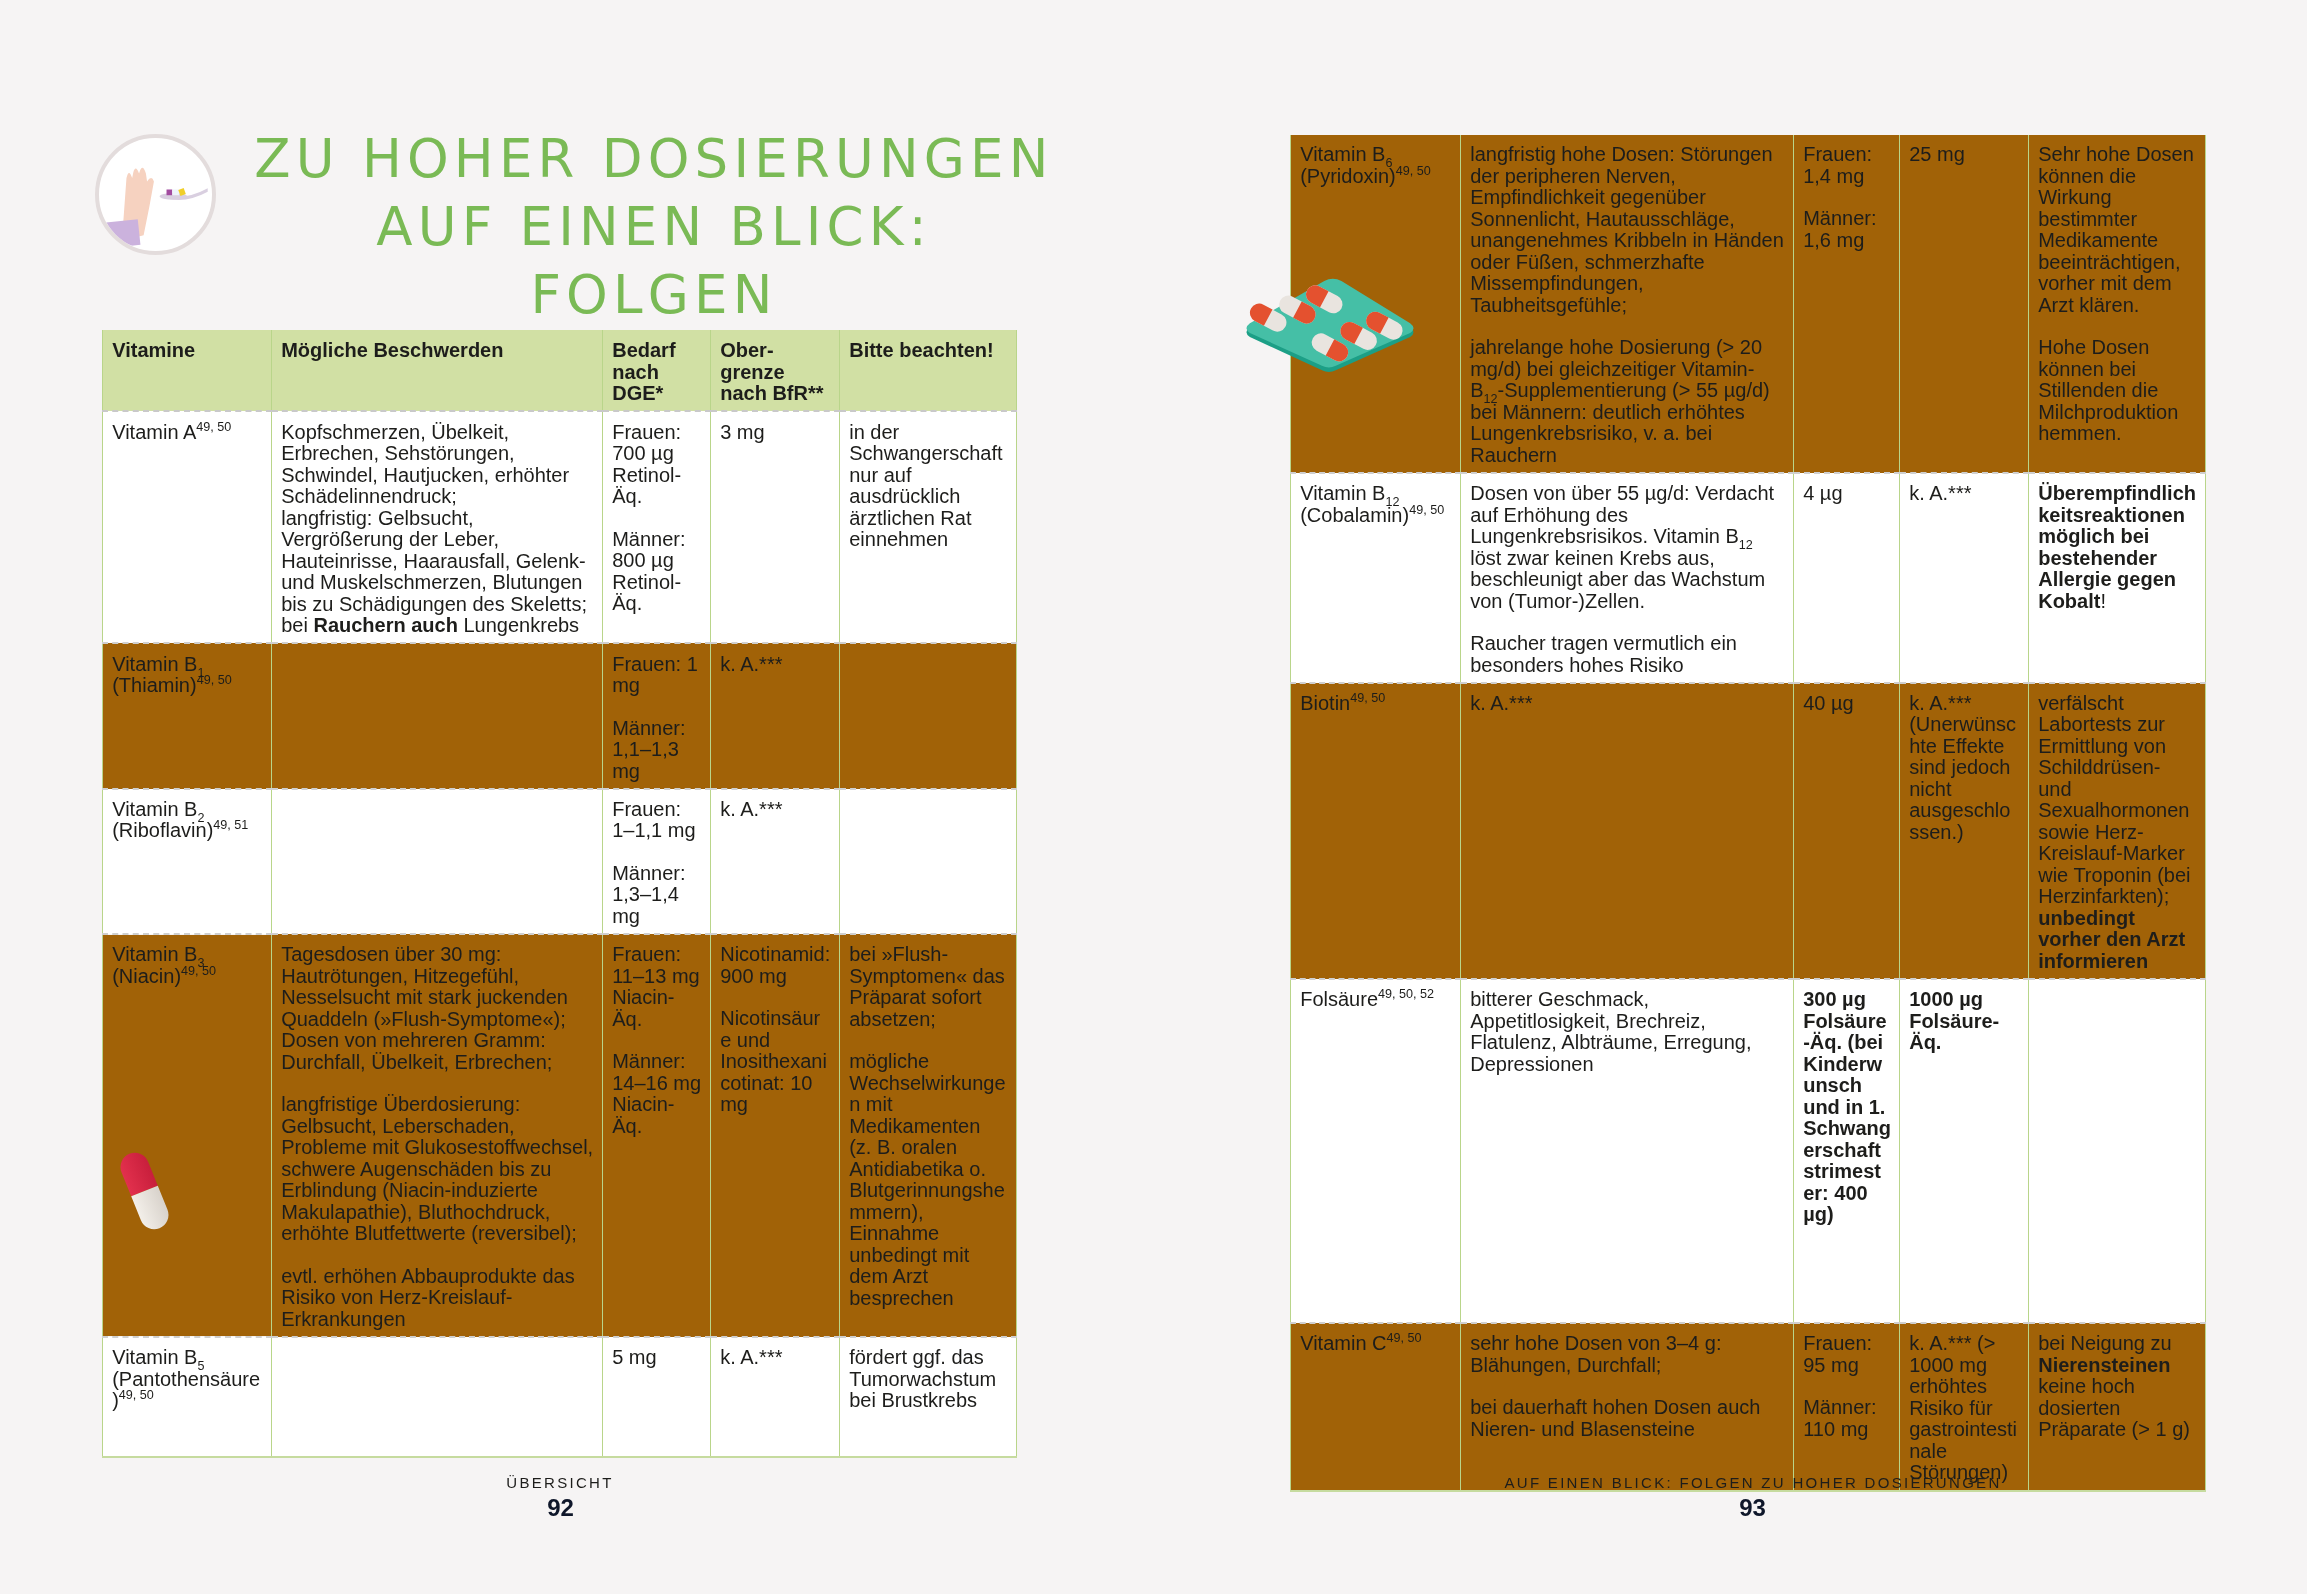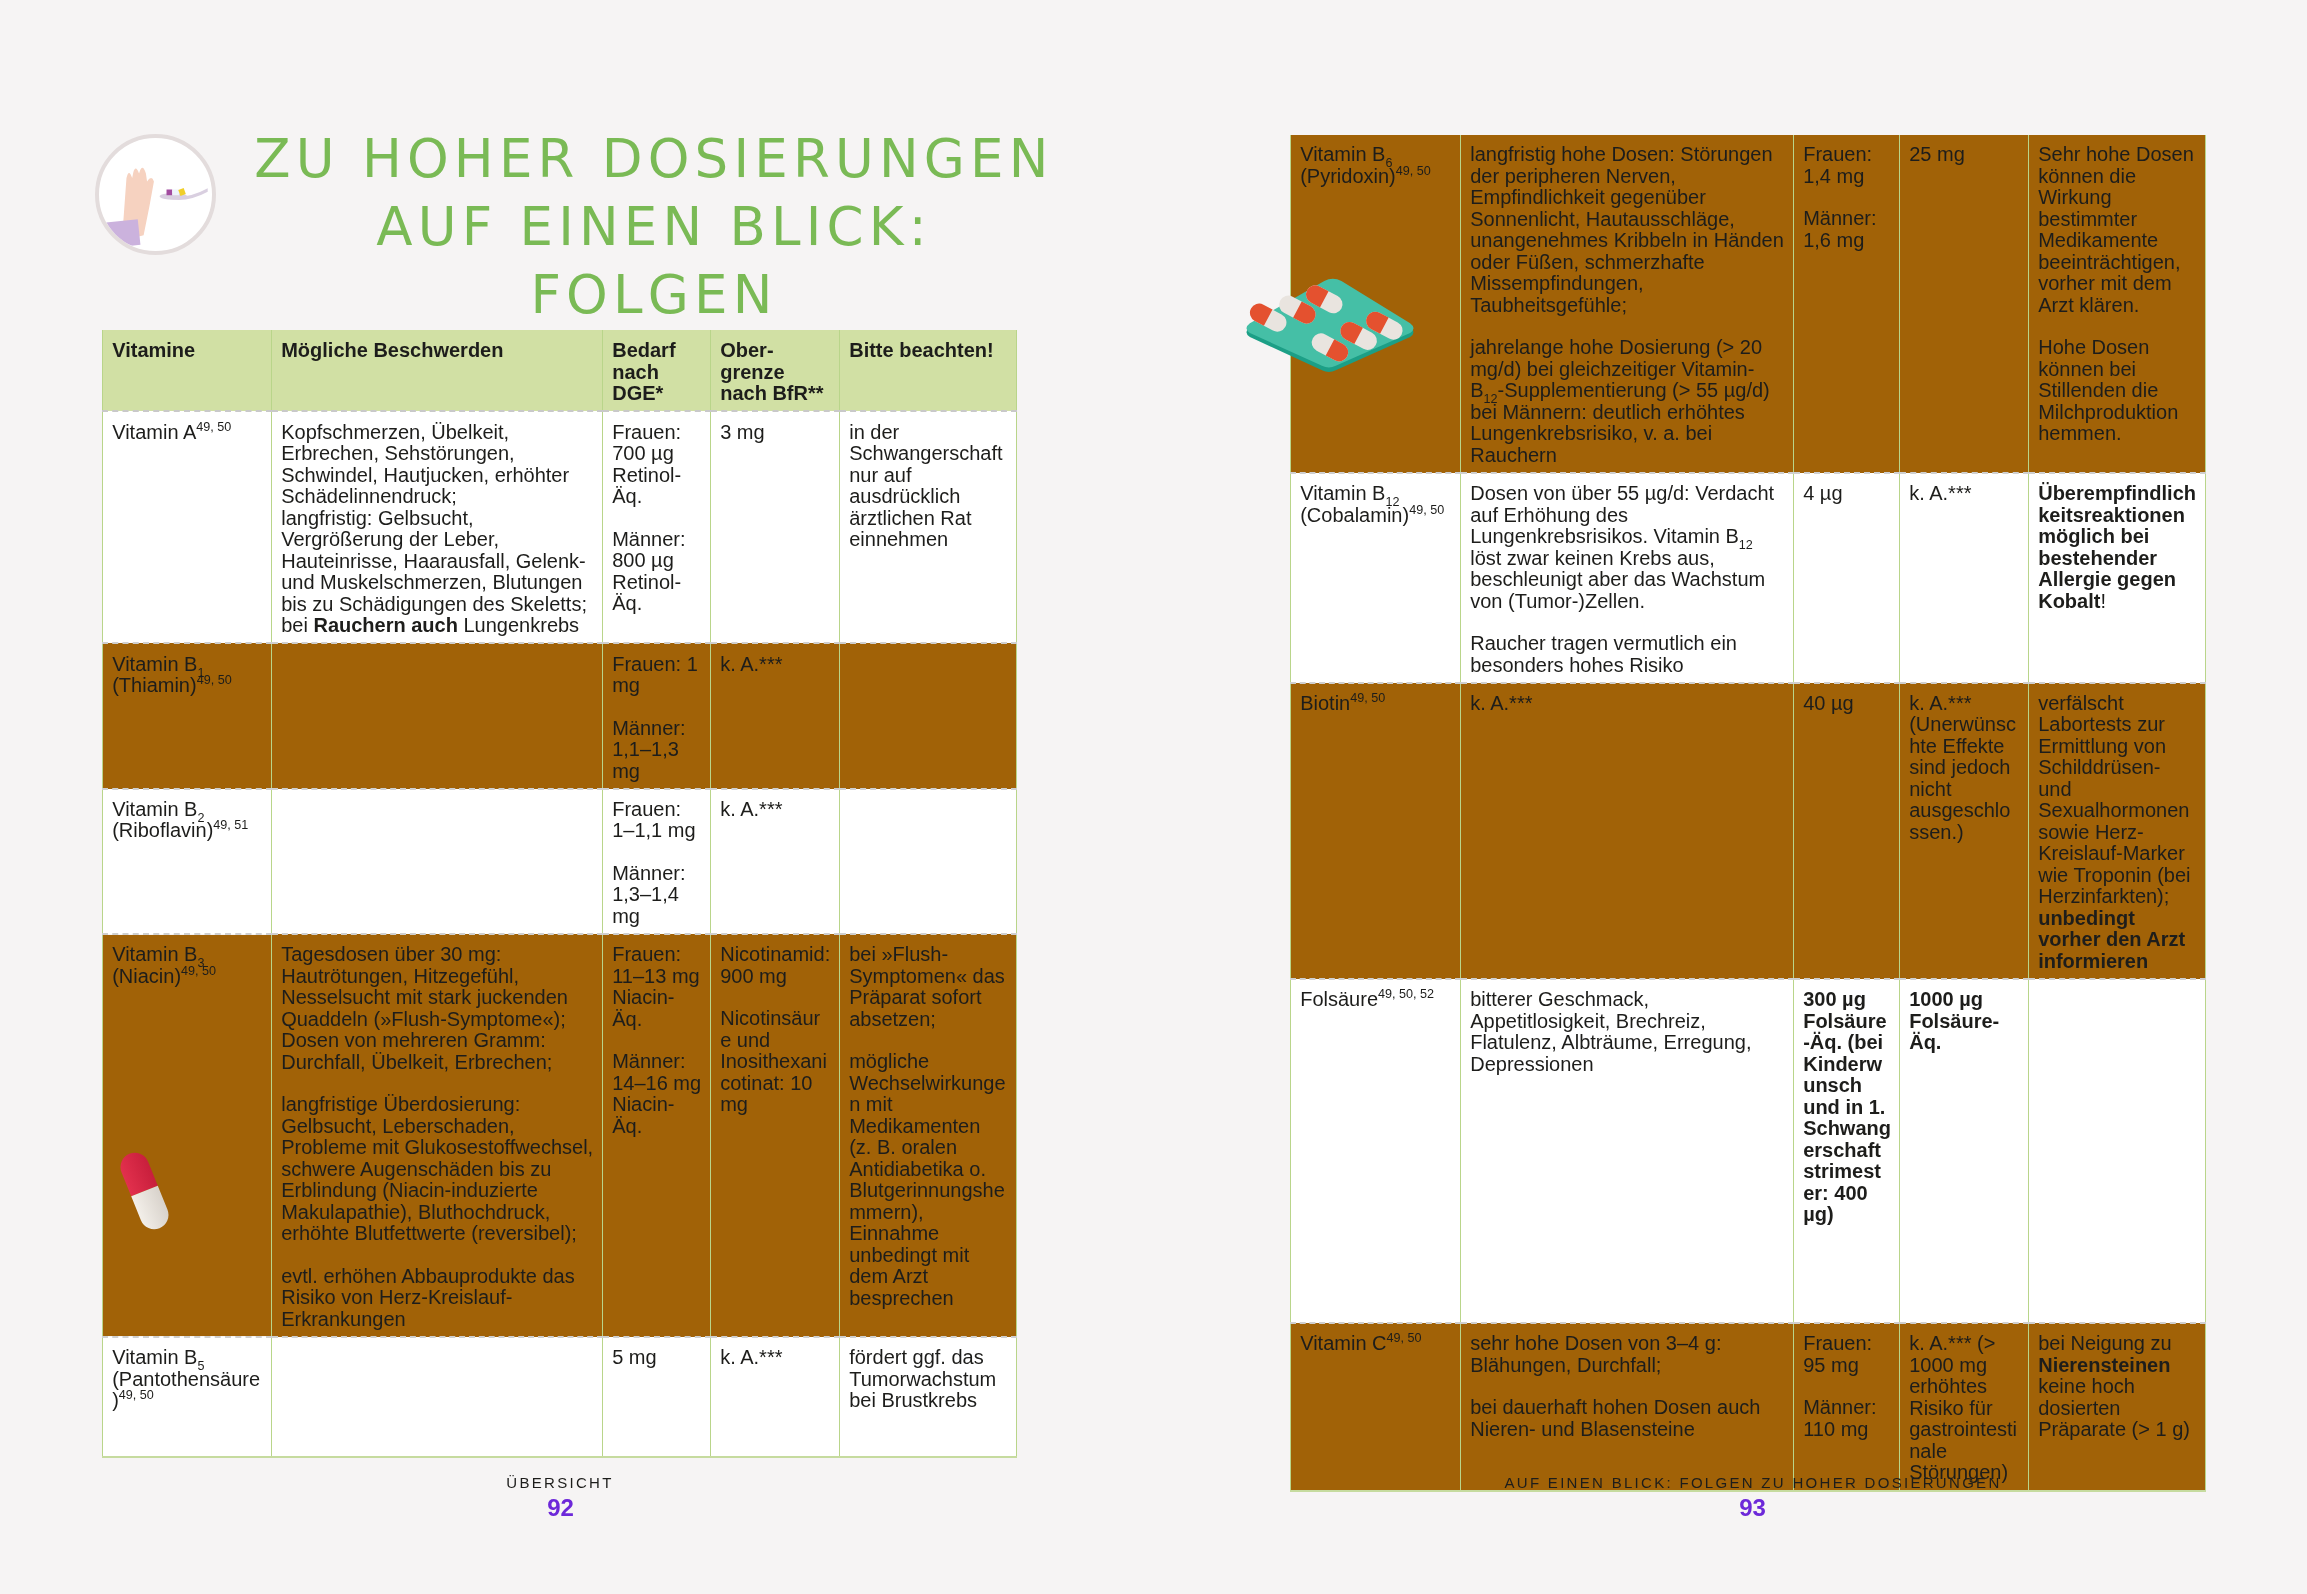--- a/index.html
+++ b/index.html
@@ -37,21 +37,21 @@
   table.vt tr.last td { border-bottom:2.3px solid #c6db9f; }
   table.vt .bl { display:block; }
   table.vt .gap { display:block; height:21px; }
   table.vt b { font-weight:bold; }
   sub { font-size:12.6px; vertical-align:-5.7px; line-height:0; }
   sup { font-size:12.6px; vertical-align:8px; line-height:0; }
   .footer-label {
     position:absolute; font-size:15px; letter-spacing:2.3px; color:#1d1d1b; text-align:center;
   }
   .footer-page {
-    position:absolute; font-size:24px; font-weight:bold; color:#6d28d9; text-align:center;
+    position:absolute; font-size:24px; font-weight:bold; color:#0f172a; text-align:center;
   }
   .illus { position:absolute; }
 </style>
 </head>
 <body>
 
 <div class="title-icon">
   <svg width="111" height="111" viewBox="0 0 194 194">
     <path d="M40 180 L48 70 Q52 52 58 70 L60 60 Q64 46 70 62 L72 56 Q77 46 82 62 L84 76 Q92 64 96 76 L88 120 L78 170 Z" fill="#f6d2c0"></path>
     <rect x="10" y="145" width="60" height="45" fill="#cbb2dd" transform="rotate(-6 40 165)"></rect>

